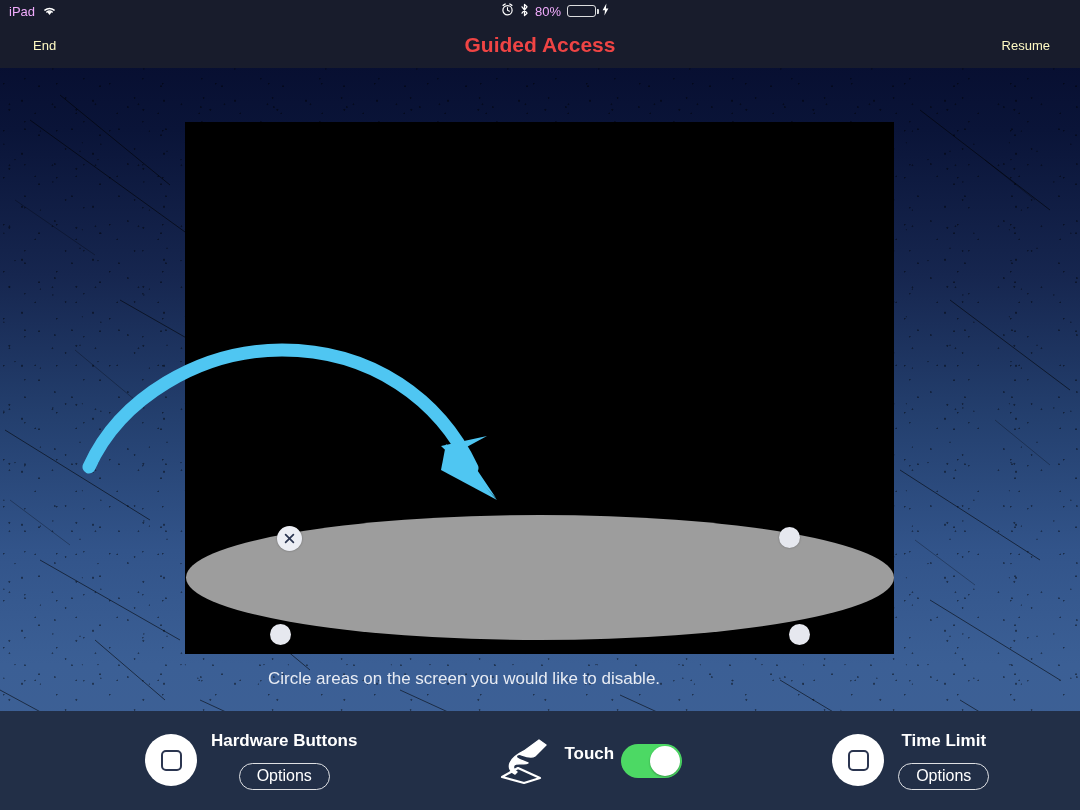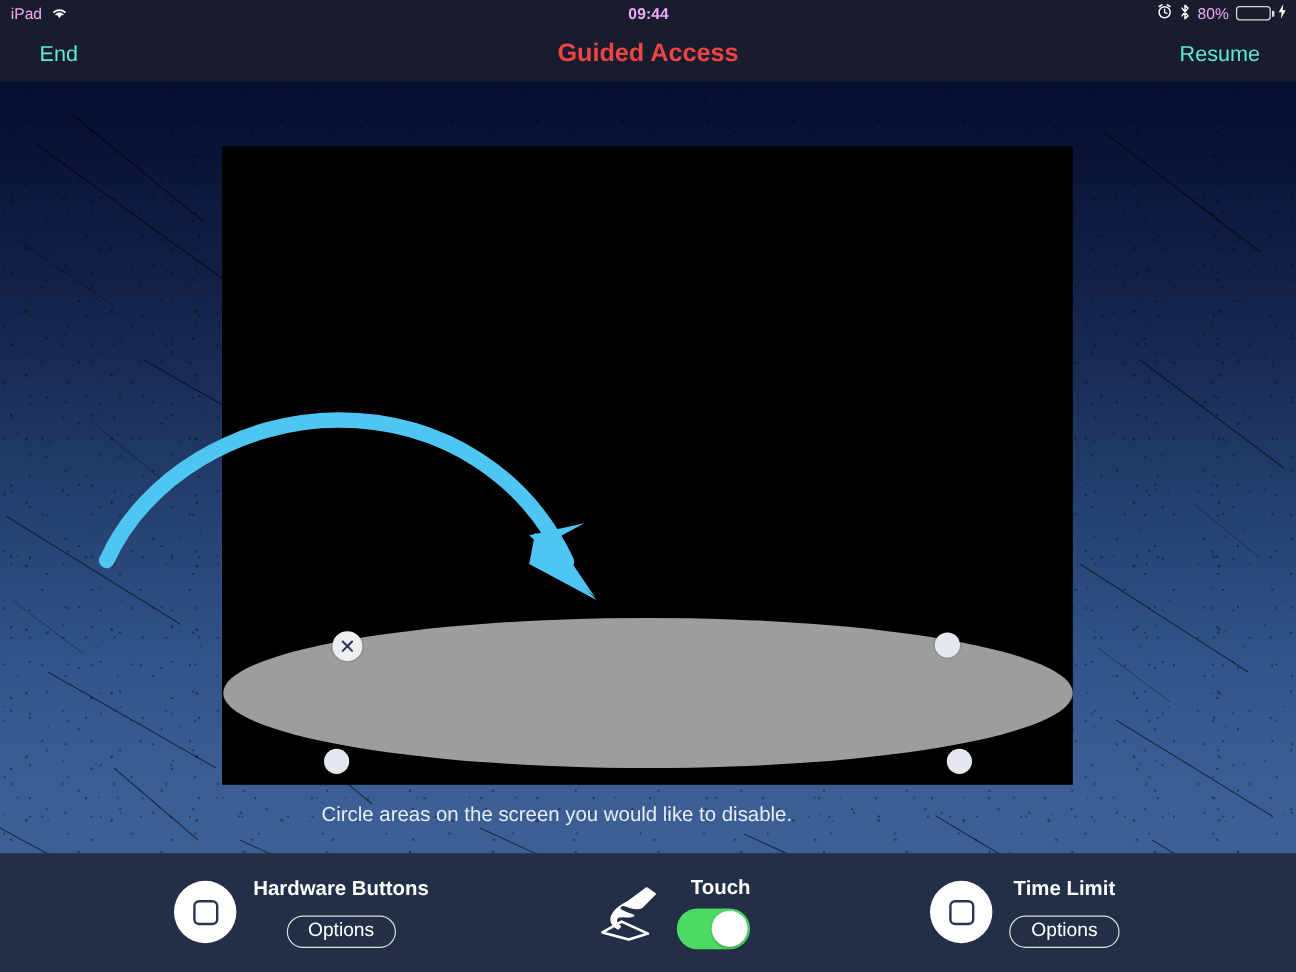--- a/index.html
+++ b/index.html
@@ -122,22 +122,22 @@
   .nav-bar {
     position: absolute;
     left: 0; top: 22px;
     width: 1080px; height: 46px;
     background: #181c2c;
     display: flex;
     align-items: center;
     z-index: 20;
   }
   .nav-btn {
-    color: #5eead4;
-    font-size: 18px;
+    color: #fef9c3;
+    font-size: 13px;
     background: none;
     border: none;
     cursor: pointer;
     font-family: inherit;
     padding: 0;
   }
   .nav-left { width: 230px; padding-left: 33px; text-align: left; }
   .nav-title {
     flex: 1;
     text-align: center;
@@ -268,22 +268,21 @@
     font-family: inherit;
     line-height: 1.15;
   }
 
   .touch-icon {
     width: 56px; height: 48px;
     flex: 0 0 auto;
   }
   .touch-stack {
     display: flex;
-    flex-direction: column;
-    align-items: flex-end;
+    align-items: flex-start;
     gap: 7px;
   }
   .toggle {
     position: relative;
     width: 61px; height: 34px;
     border-radius: 17px;
     background: #4cd964;
     cursor: pointer;
   }
   .toggle .knob {
@@ -340,21 +339,20 @@
     <div class="status-left">
       <span>iPad</span>
       <span>
         <svg width="15" height="11" viewBox="0 0 15 11">
           <path d="M7.5 9.9 L5.4 7.3 a3.4 3.4 0 0 1 4.2 0 Z" fill="#fff"></path>
           <path d="M2.9 5.1 a7 7 0 0 1 9.2 0" stroke="#fff" stroke-width="1.5" fill="none" stroke-linecap="round"></path>
           <path d="M4.8 7.0 a4.3 4.3 0 0 1 5.4 0" stroke="#fff" stroke-width="1.5" fill="none" stroke-linecap="round"></path>
         </svg>
       </span>
     </div>
-    <div class="status-center">09:44</div>
     <div class="status-right">
       <span>
         <svg width="13" height="13" viewBox="0 0 13 13">
           <circle cx="6.5" cy="7.2" r="4.6" fill="none" stroke="#fff" stroke-width="1.2"></circle>
           <path d="M6.5 4.6 L6.5 7.2 L8.4 8.2" stroke="#fff" stroke-width="1.1" fill="none" stroke-linecap="round"></path>
           <path d="M2.1 2.4 L4.2 1.0" stroke="#fff" stroke-width="1.3" stroke-linecap="round"></path>
           <path d="M10.9 2.4 L8.8 1.0" stroke="#fff" stroke-width="1.3" stroke-linecap="round"></path>
         </svg>
       </span>
       <span>

